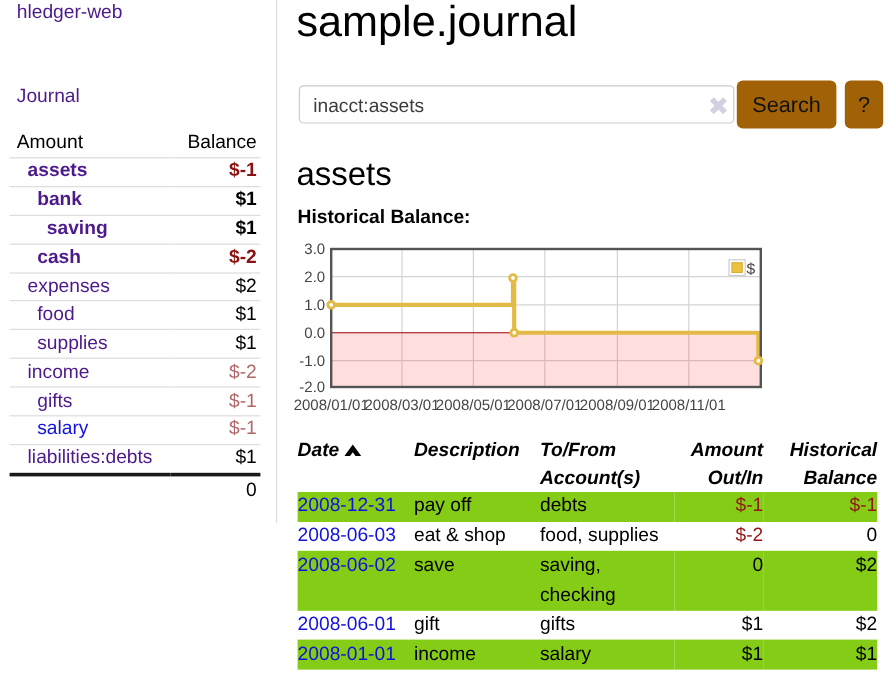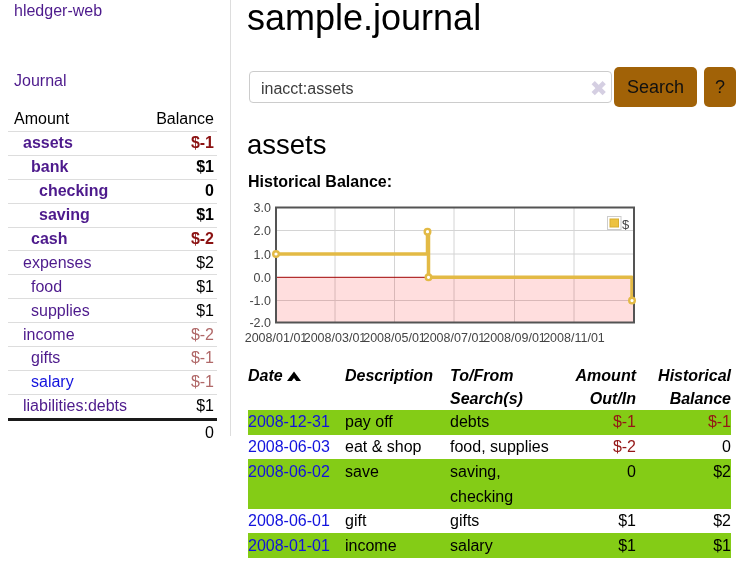--- a/index.html
+++ b/index.html
@@ -54,24 +54,20 @@
       </tr>
 <tr class="b">
         <td class="d1"><a class="purple" href="#">assets</a></td>
         <td class="bal"><span class="negb">$-1</span></td>
       </tr>
 <tr class="b">
         <td class="d2"><a class="purple" href="#">bank</a></td>
         <td class="bal"><span>$1</span></td>
       </tr>
 <tr class="b">
-        <td class="d3"><a class="purple" href="#">checking</a></td>
-        <td class="bal"><span>0</span></td>
-      </tr>
-<tr class="b">
         <td class="d3"><a class="purple" href="#">saving</a></td>
         <td class="bal"><span>$1</span></td>
       </tr>
 <tr class="b">
         <td class="d2"><a class="purple" href="#">cash</a></td>
         <td class="bal"><span class="negb">$-2</span></td>
       </tr>
 <tr>
         <td class="d1"><a class="purple" href="#">expenses</a></td>
         <td class="bal"><span>$2</span></td>
@@ -167,21 +163,21 @@
       <col style="width:112px">
       <col style="width:74px">
       <col style="width:95px">
     </colgroup>
 <tbody>
       <tr>
   <th>Date <svg width="14" height="12" viewBox="0 0 14 12" style="vertical-align:-1px">
             <path d="M0,11 L7,1.5 L14,11 L9.3,11 L7,7.9 L4.7,11 Z" fill="#000"></path>
           </svg></th>
   <th>Description</th>
-  <th>To/From Search(s)</th>
+  <th>To/From Account(s)</th>
   <th class="r">Amount Out/In</th>
   <th class="r">Historical Balance</th>
 </tr>
 <tr class="g">
         <td><a class="blue" href="#">2008-12-31</a></td>
         <td><span>pay off</span></td>
         <td><span>debts</span></td>
         <td class="r"><span class="negr">$-1</span></td>
         <td class="r"><span class="negr">$-1</span></td>
       </tr>

